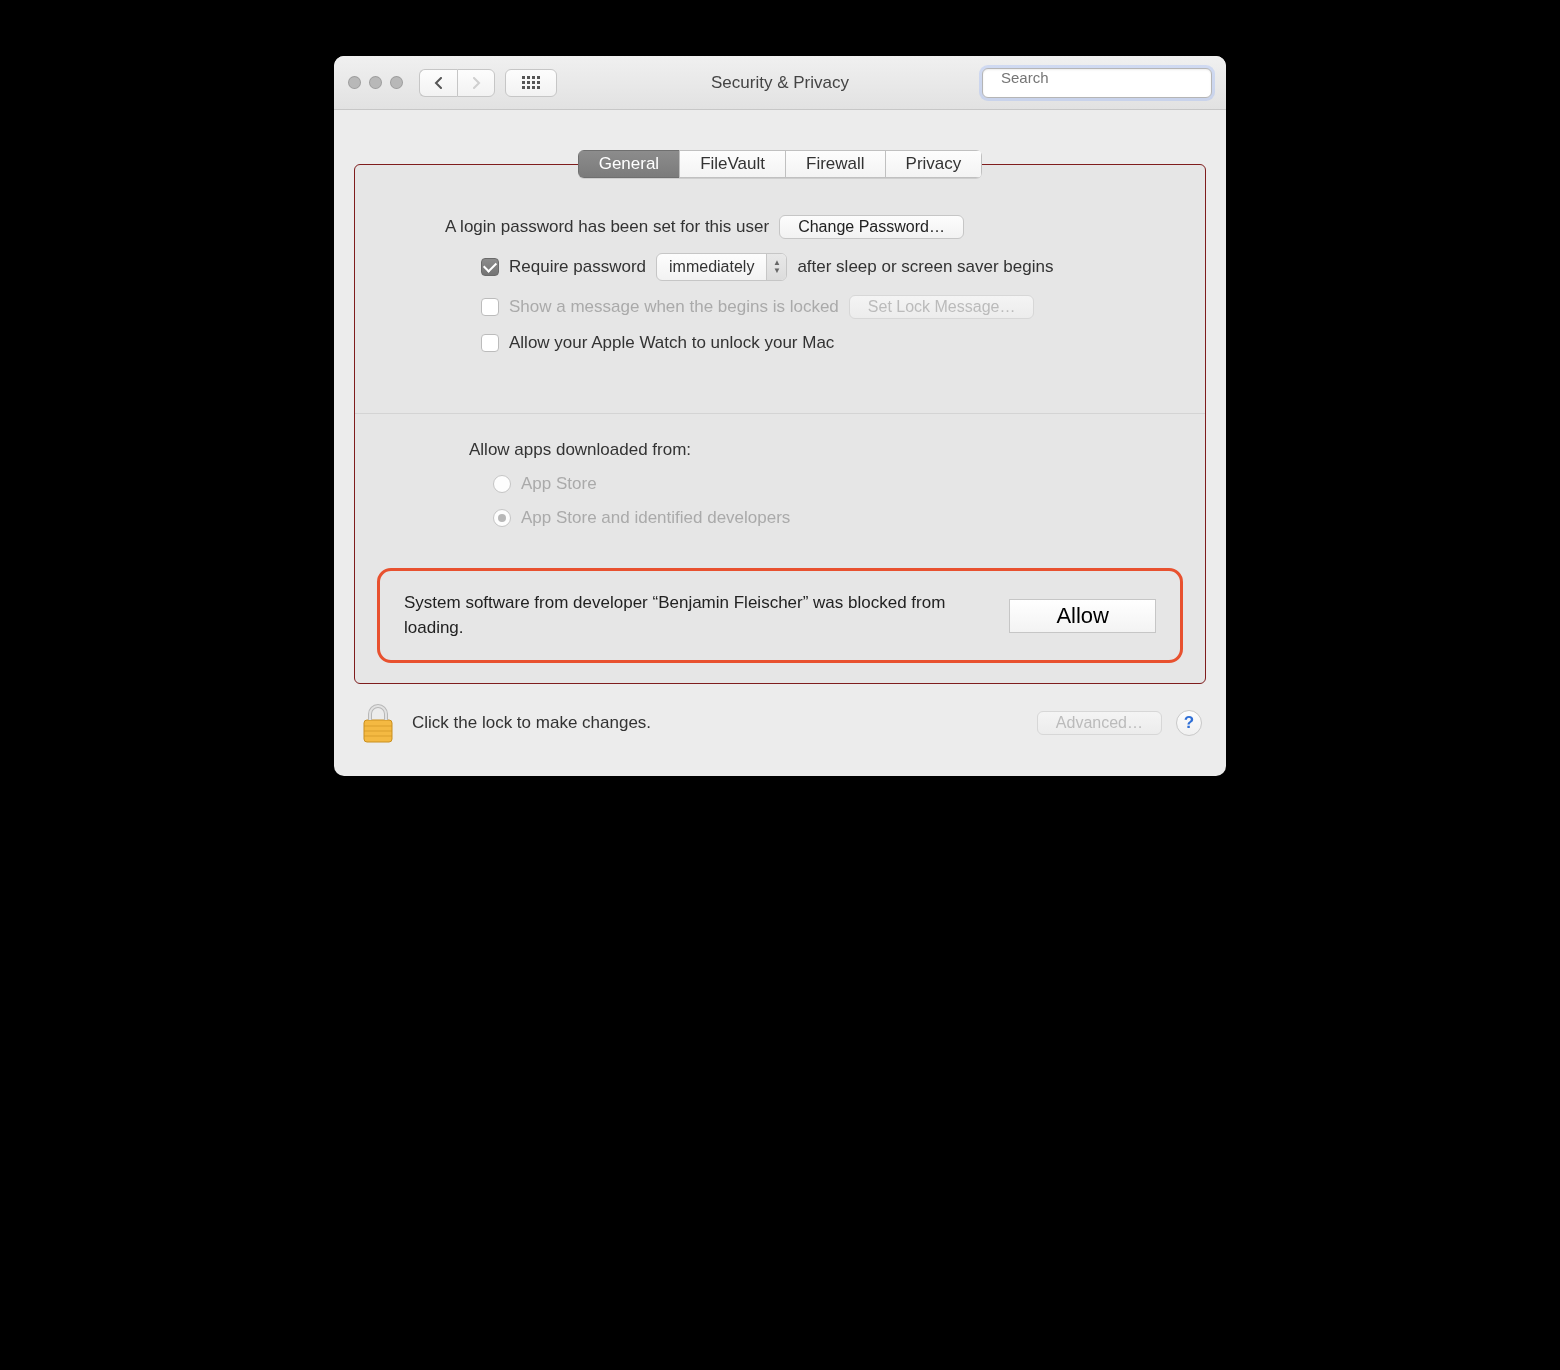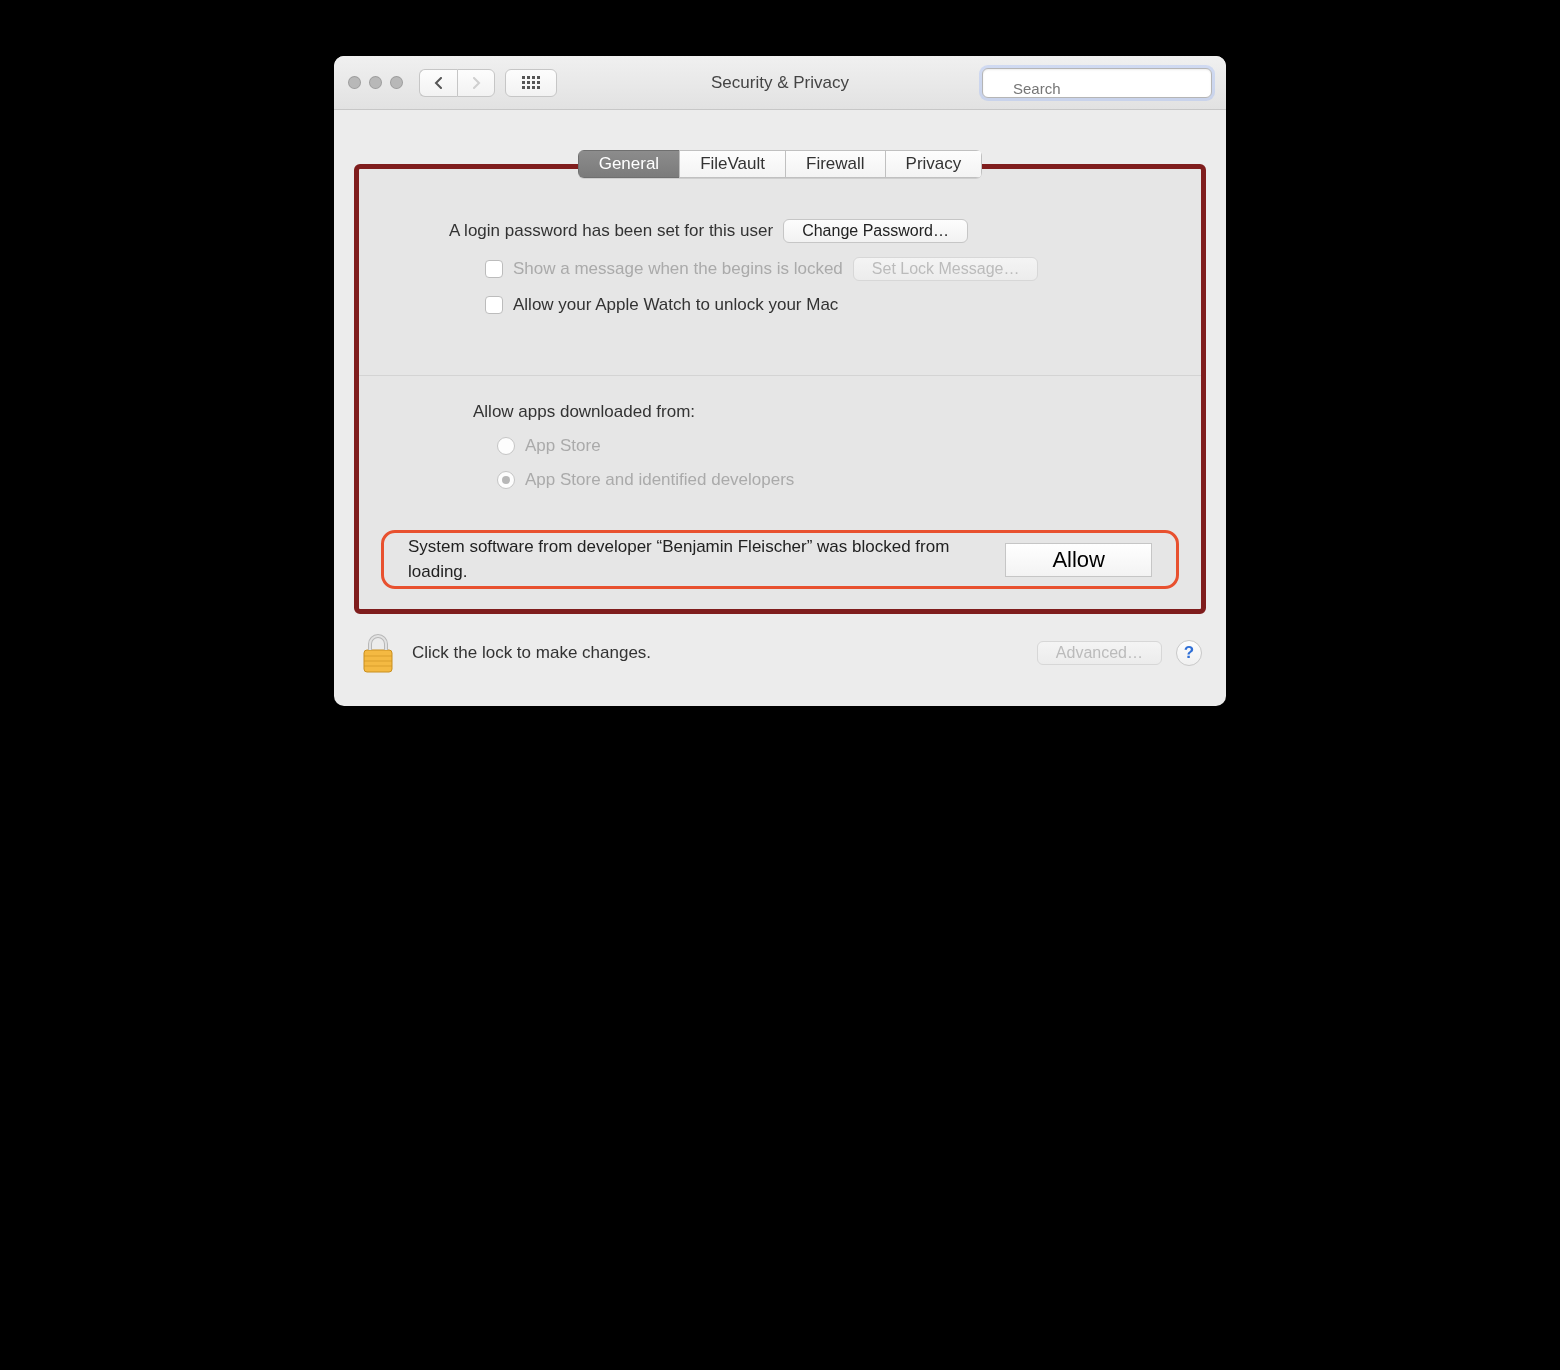--- a/index.html
+++ b/index.html
@@ -61,22 +61,22 @@
     color: #444;
     font-weight: 500;
   }
   .titlebar { position: relative; }
   .search-wrap {
     margin-left: auto;
     width: 230px; height: 30px;
     background: #fff;
     border: 1px solid #b5b5b5;
     border-radius: 6px;
-    display: flex; align-items: flex-end;
-    padding: 0 24px;
+    display: flex; align-items: flex-start;
+    padding: 0 12px;
     gap: 6px;
     box-shadow: inset 0 1px 2px rgba(0,0,0,0.08), 0 0 0 3px rgba(120,160,255,0.25);
   }
   .search-wrap input {
     border: none; outline: none; font-size: 15px; flex: 1; background: transparent;
   }
   .search-icon { color: #888; }
 
   .content { padding: 0 0 10px 0; }
 
@@ -106,21 +106,21 @@
   .tab:last-child { border-right: 1px solid #c0c0c0; }
   .tab.active {
     background: linear-gradient(#8c8c8c, #7b7b7b);
     color: #fff;
     border-color: #6f6f6f;
   }
 
   .panel {
     margin: 0 20px;
     background: #e6e6e6;
-    border: 5px solid #7f1d1d;
+    border: 1px solid #7f1d1d;
     border-radius: 6px;
     padding: 50px 40px 20px 40px;
   }
 
   .row { display: flex; align-items: center; gap: 10px; margin-bottom: 14px; font-size: 17px; color: #333;}
   .row.indent { margin-left: 36px; }
   .disabled { color: #aaa; }
 
   .btn {
     background: linear-gradient(#fdfdfd, #f2f2f2);
@@ -184,21 +184,21 @@
     width: 8px; height: 8px; border-radius: 50%;
     background: #b8b8b8;
   }
 
   .blocked-box {
     margin-top: 40px;
     margin-left: -18px;
     margin-right: -18px;
     border: 3px solid #e8512f;
     border-radius: 14px;
-    padding: 2px 24px;
+    padding: 20px 24px;
     display: flex;
     align-items: center;
     gap: 30px;
   }
   .blocked-text { flex: 1; font-size: 17px; color: #222; line-height: 1.45; }
   .allow-btn {
     background: linear-gradient(#ffffff,#f3f3f3);
     border: 1px solid #c6c6c6;
     border-radius: 0;
     padding: 3px 46px;
@@ -281,20 +281,29 @@
       </div>
     </div>
 
     <div class="panel">
 
       <div class="row" style="margin-left:50px;">
         <span>A login password has been set for this user</span>
         <button class="btn">Change Password…</button>
       </div>
 
+      <div class="row" style="margin-left:86px;">
+        <span class="checkbox checked"></span>
+        <span>Require password</span>
+        <span class="select">
+          <span class="select-label">immediately</span>
+          <span class="select-stepper">▲<br>▼</span>
+        </span>
+        <span>after sleep or screen saver begins</span>
+      </div>
 
       <div class="row" style="margin-left:86px;">
         <span class="checkbox"></span>
         <span class="disabled">Show a message when the begins is locked</span>
         <button class="btn disabled">Set Lock Message…</button>
       </div>
 
       <div class="row" style="margin-left:86px; margin-bottom:60px;">
         <span class="checkbox"></span>
         <span>Allow your Apple Watch to unlock your Mac</span>

